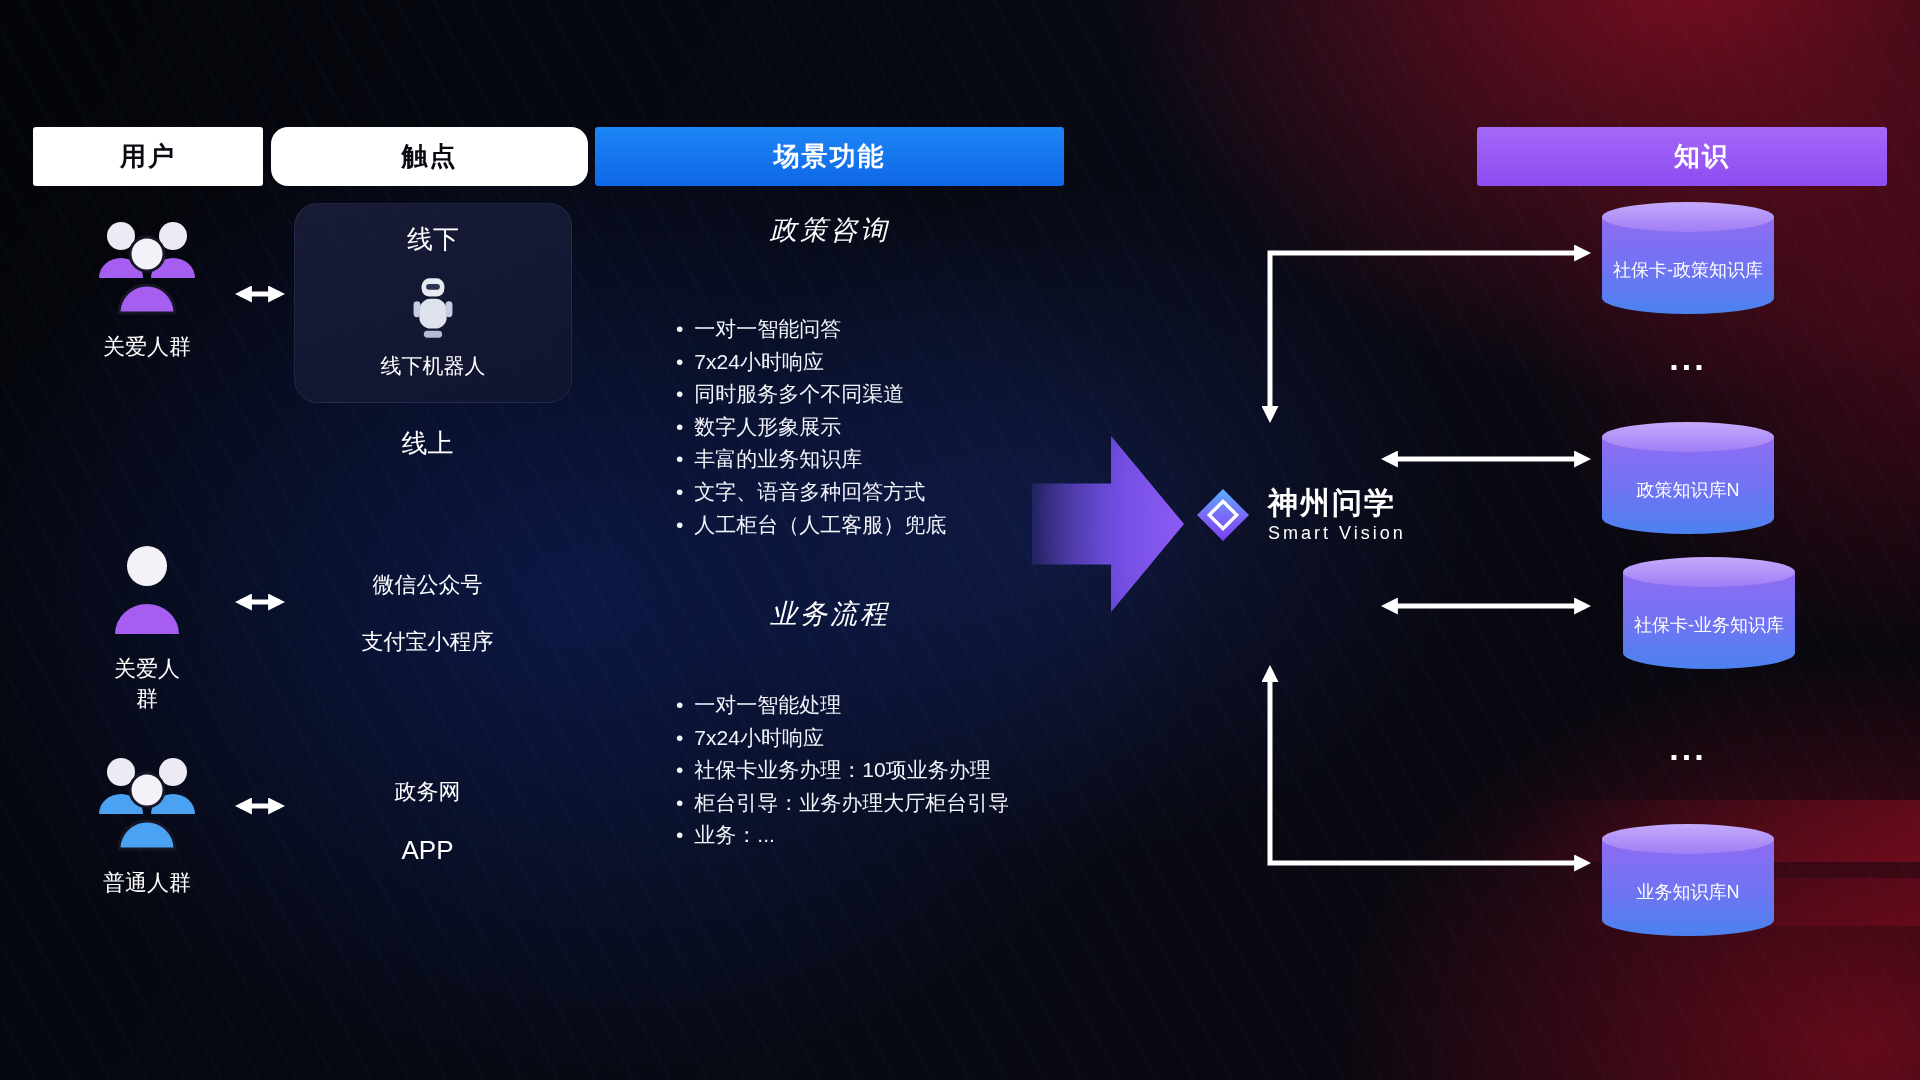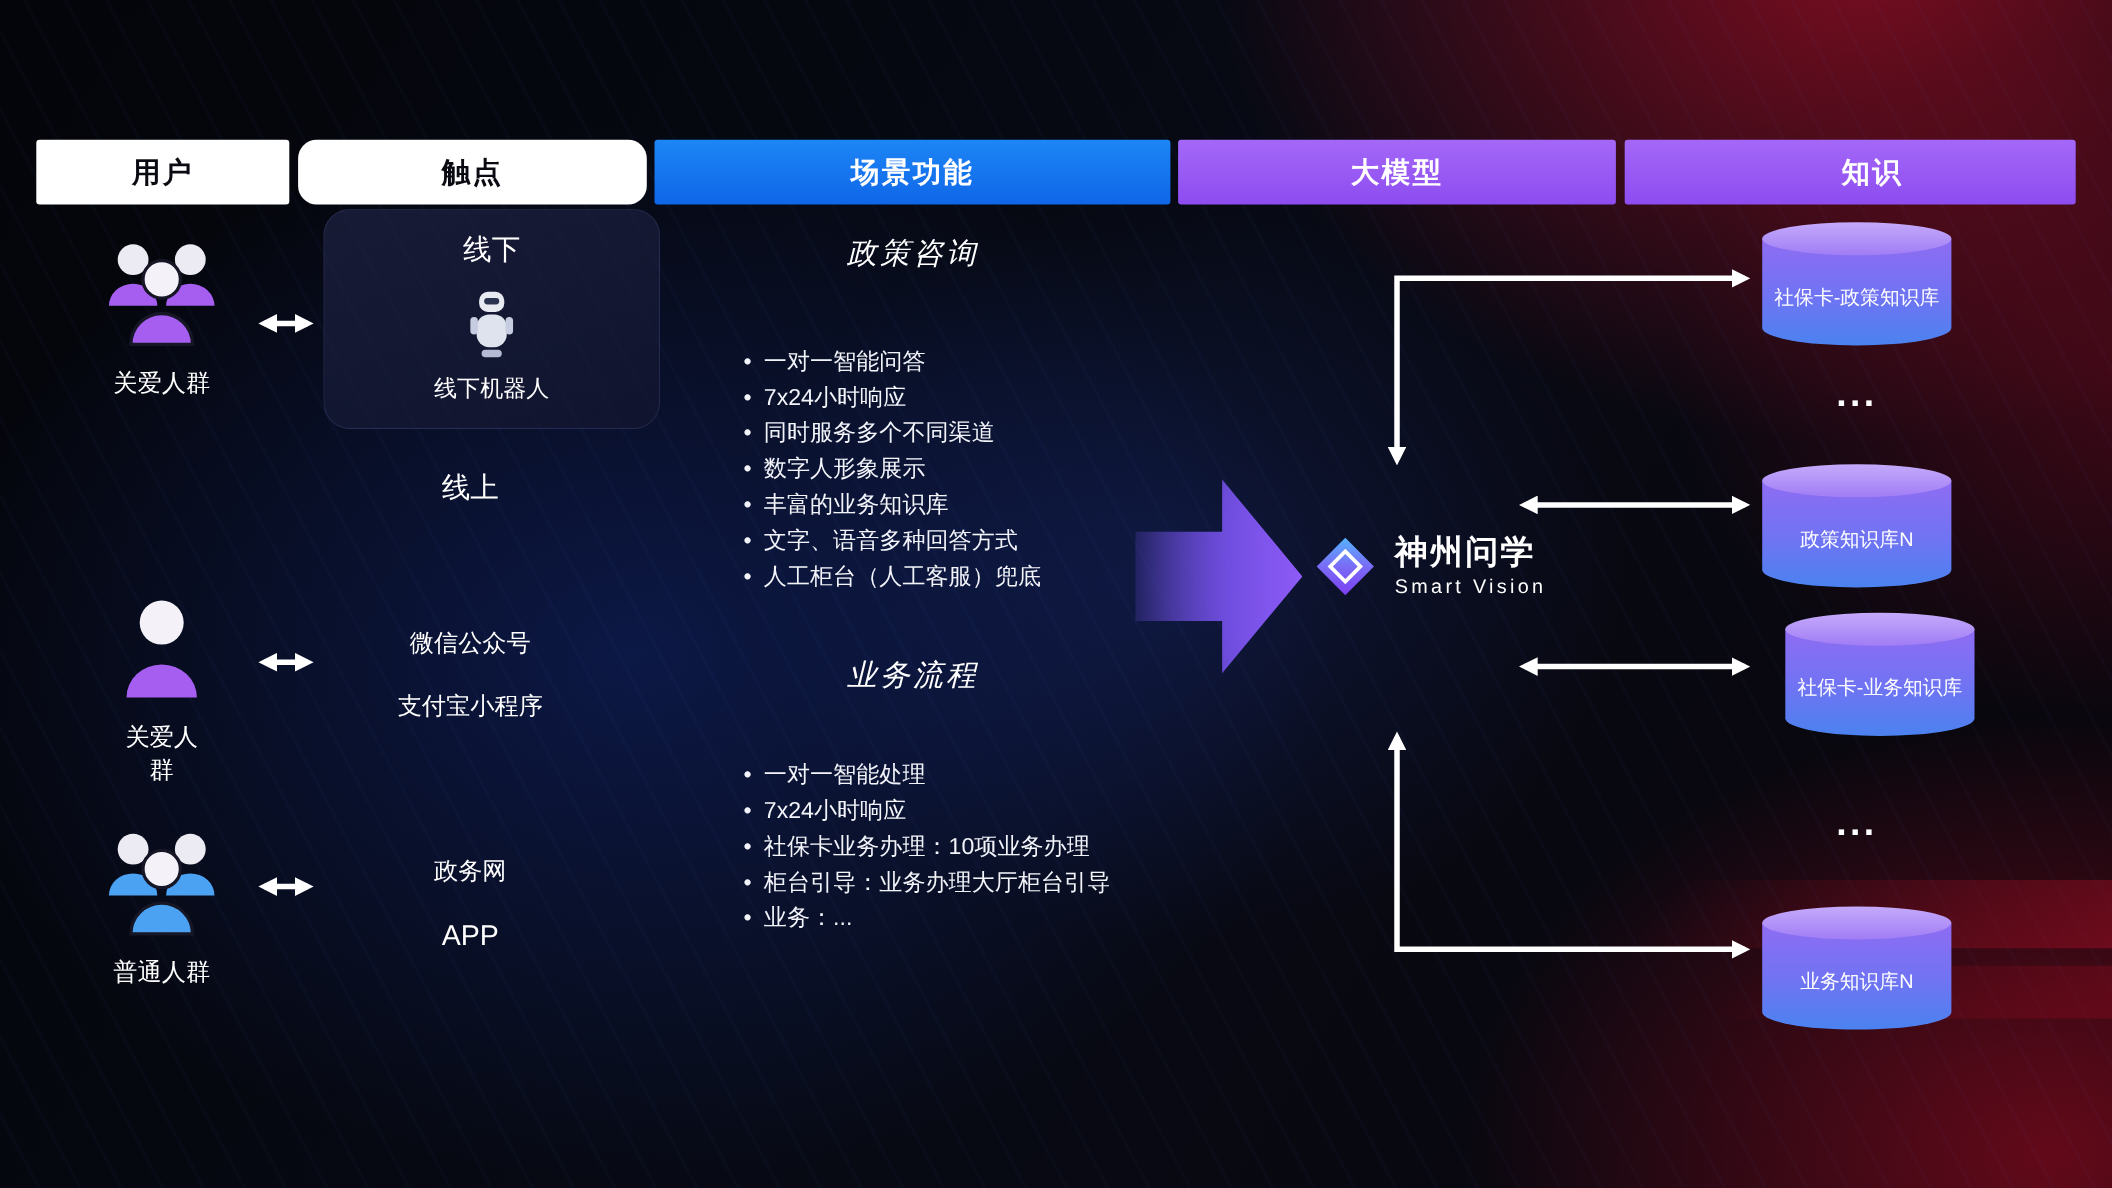--- a/index.html
+++ b/index.html
@@ -31,21 +31,21 @@
           font-size:26px; font-weight:bold; border-radius:3px; letter-spacing:2px;margin-top:16px; }
   .pill.white  { background:#ffffff; color:#0a0a12; }
   .pill.blue   { background:linear-gradient(180deg,#1d86f5,#0f66e8); color:#fff; }
   .pill.purple { background:linear-gradient(180deg,#a468f8,#8d4cf0); color:#fff; }
 
   
   .user-block { position:absolute; text-align:center; }
   .user-label { margin-top:12px; font-size:22px; color:#fff; }
 
   
-  .tp-card { position:absolute; left:294px; top:190px; width:306px; height:200px; border-radius:24px;
+  .tp-card { position:absolute; left:294px; top:203px; width:278px; height:200px; border-radius:24px;
              background:linear-gradient(160deg, rgba(42,46,88,0.50), rgba(20,22,46,0.65));
              border:1px solid rgba(130,140,210,0.14); }
   .tp-card-title { position:absolute; top:18px; left:0; width:100%; text-align:center; font-size:26px; }
   .tp-robot { position:absolute; left:50%; top:72px; transform:translateX(-50%); }
   .tp-robot-label { position:absolute; top:148px; left:0; width:100%; text-align:center; font-size:21px; }
   .tp-text { position:absolute; left:294px; width:267px; text-align:center; color:#fff; }
 
   
   .section-title { position:absolute; left:595px; width:470px; text-align:center; font-size:27px; letter-spacing:3px;font-style:italic; }
   .bullets { position:absolute; left:676px; list-style:none;margin-top:24px; }
@@ -89,23 +89,20 @@
   <div class="red-band band-b"></div>
 
   <div class="pill white" style="left:33px;   width:230px;">
       <span>用户</span>
     </div>
   <div class="pill white" style="left:271px;  width:317px;border-radius:17px;">
       <span>触点</span>
     </div>
   <div class="pill blue" style="left:595px;  width:469px;">
       <span>场景功能</span>
-    </div>
-  <div class="pill purple" style="left:1071px; width:398px;">
-      <span>大模型</span>
     </div>
   <div class="pill purple" style="left:1477px; width:410px;padding-left:40px;">
       <span>知识</span>
     </div>
 
   <div class="user-block" style="left:87px; top:212px; width:120px;">
     <svg width="120" height="104" viewBox="0 0 120 104">
       <circle cx="34" cy="24" r="14" fill="#eceaf2"></circle>
       <path d="M12 66 a22 20 0 0 1 44 0 z" fill="#a55ef0"></path>
       <circle cx="86" cy="24" r="14" fill="#eceaf2"></circle>

